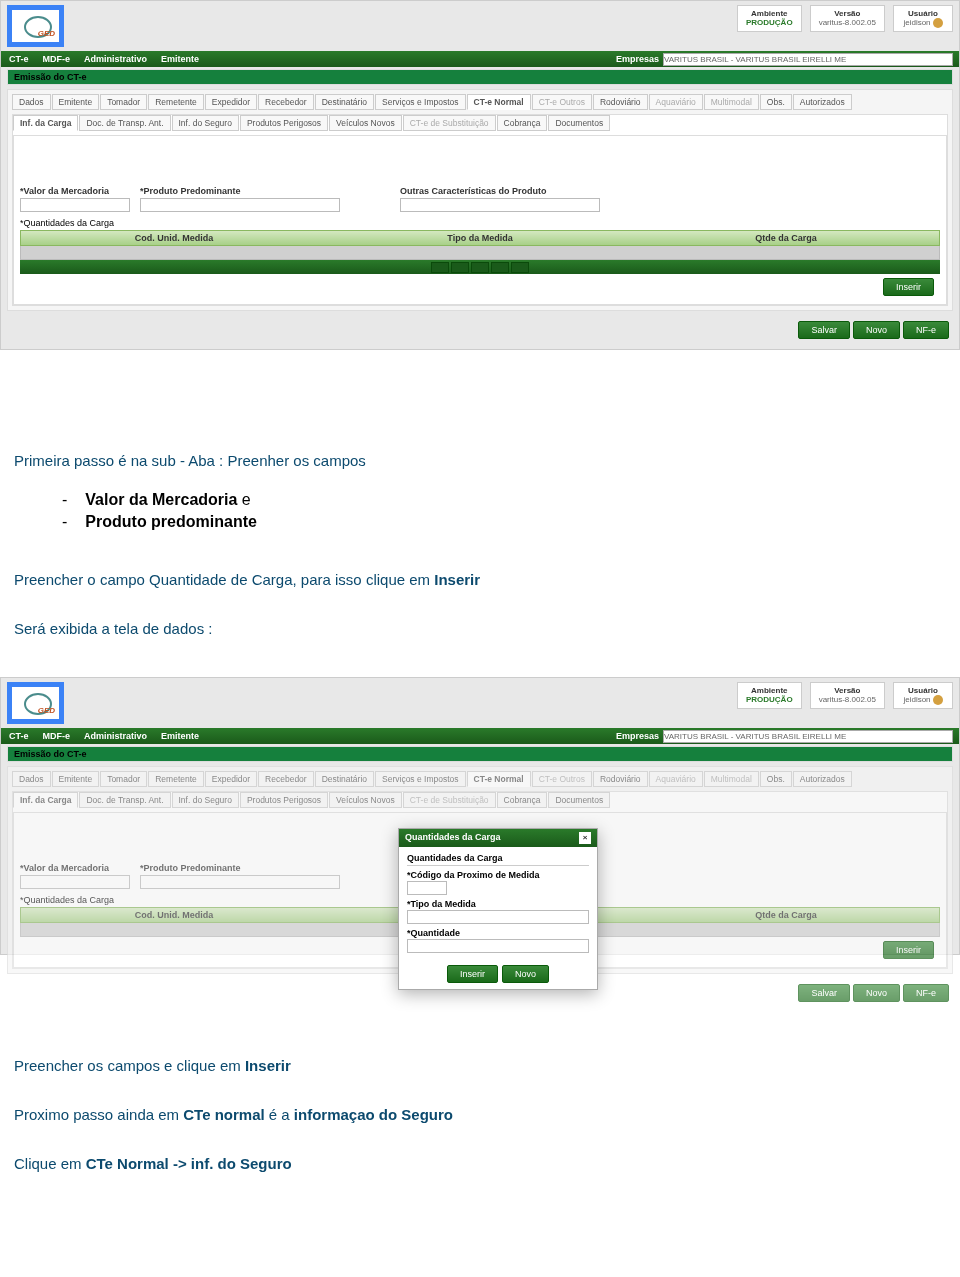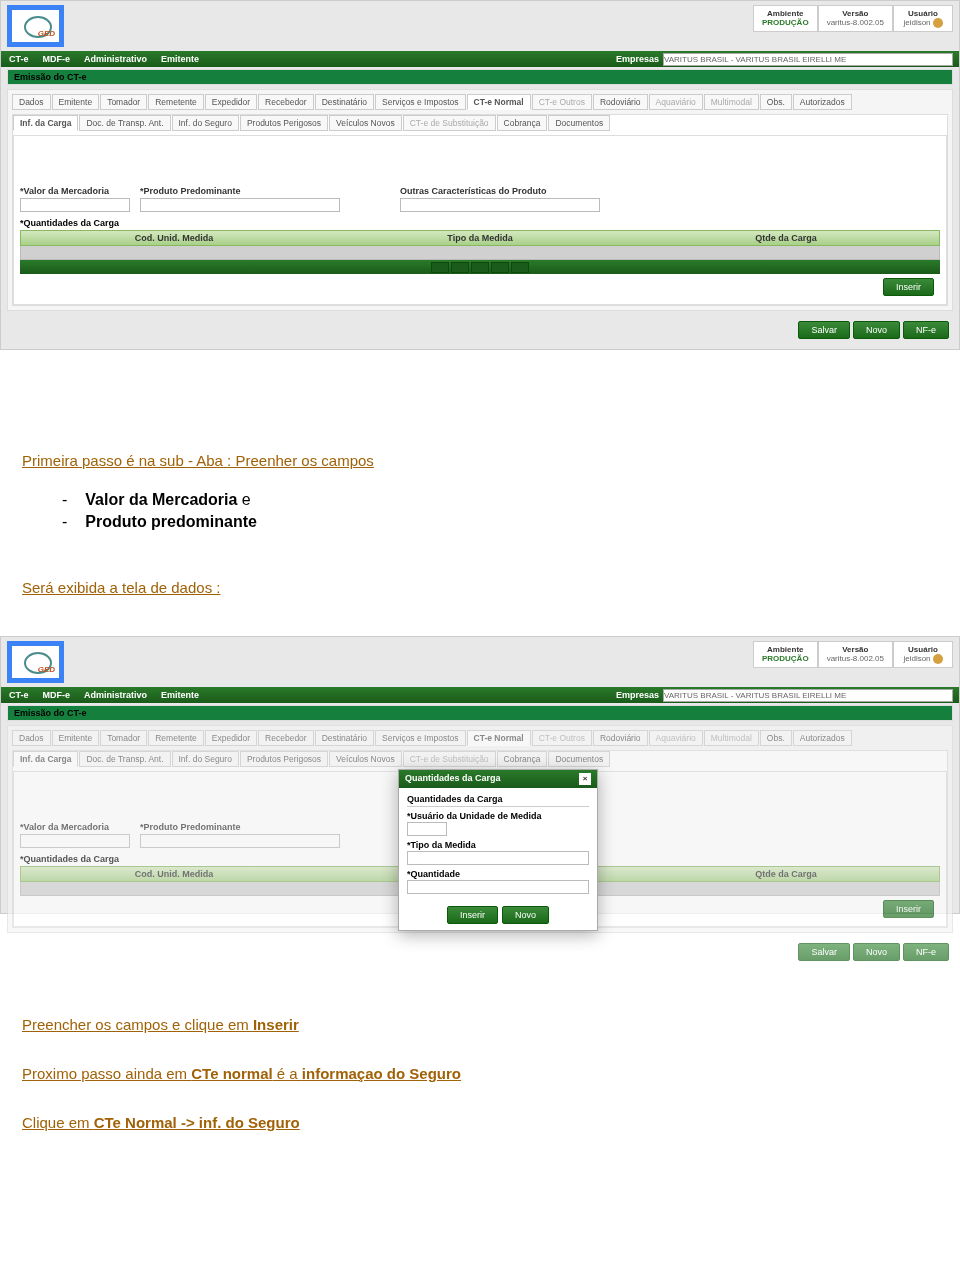--- a/index.html
+++ b/index.html
@@ -2,21 +2,21 @@
 <html><head>
 <meta charset="utf-8">
 <style>
 * { box-sizing: border-box; margin: 0; padding: 0; }
 body { font-family: Arial, sans-serif; background: #fff; width: 960px; }
 .screenshot { background: #e8e8e8; border: 1px solid #ccc; position: relative; }
 .header-row { display: flex; justify-content: space-between; align-items: flex-start; padding: 4px 6px; background: #e8e8e8; }
 .logo-box { width: 57px; height: 42px; background: #fff; border: 5px solid #3b82f6; display: flex; align-items: center; justify-content: center; font-size: 8px; color: #c05020; font-weight: bold; position: relative; }
 .logo-box::before { content: ''; position: absolute; width: 24px; height: 18px; border: 2px solid #4a8c8c; border-radius: 50%; top: 6px; left: 12px; }
 .logo-text { position: absolute; bottom: 4px; right: 4px; font-size: 8px; color: #c05020; font-style: italic; font-weight: bold; }
-.info-boxes { display: flex; gap: 0; border-radius: 12px; }
+.info-boxes { display: flex; gap: 8px; border-radius: 12px; }
 .info-box { background: #fff; border: 1px solid #ccc; padding: 3px 8px; text-align: center; min-width: 60px; }
 .info-label { font-size: 8px; font-weight: bold; color: #333; }
 .info-val { font-size: 8px; color: #666; }
 .info-val.green { color: #2a7a2a; font-weight: bold; }
 .user-icon { display: inline-block; width: 10px; height: 10px; background: #d4a040; border-radius: 50%; vertical-align: middle; margin-left: 2px; }
 .nav-bar { background: linear-gradient(#2a7a2a, #1a5a1a); color: #fff; display: flex; align-items: center; font-size: 10px; padding: 3px 8px; position: relative; }
 .nav-item { color: #fff; margin-right: 14px; font-weight: bold; font-size: 9px; }
 .empresas { position: absolute; right: 6px; display: flex; align-items: center; gap: 4px; }
 .empresas-label { color: #fff; font-weight: bold; font-size: 9px; }
 .empresas-sel { background: #fff; font-size: 8px; padding: 1px 0; border: 1px solid #aaa; width: 290px; color: #666; }
@@ -24,34 +24,34 @@
 .panel { background: #f5f5f5; border: 1px solid #ddd; margin: 4px 6px; padding: 4px; }
 .tab-row { font-size: 8.5px; margin-bottom: 4px; display: flex; flex-wrap: wrap; }
 .tab { padding: 2px 6px; border: 1px solid #ccc; background: #f8f8f8; color: #555; margin-right: 1px; }
 .tab.active { background: #fff; font-weight: bold; border-bottom-color: #fff; }
 .tab.dim { color: #aaa; }
 .inner-panel { background: #fff; border: 1px solid #ddd; font-size: 9px; }
 .field-row { display: flex; gap: 10px; margin-bottom: 6px; }
 .field-grp { display: flex; flex-direction: column; margin-top: 44px; }
 .field-lbl { font-size: 9px; font-weight: bold; color: #333; margin-bottom: 2px; }
 .field-inp { border: 1px solid #bbb; background: #fff; height: 14px; }
-.sub-hdr { font-size: 9px; font-weight: bold; margin: 4px 0 2px; }
+.sub-hdr { font-size: 9px; font-weight: normal; margin: 4px 0 2px; }
 .grid-head { background: linear-gradient(#d4e8c0, #a8d088); display: flex; font-size: 9px; font-weight: bold; color: #333; border: 1px solid #8ab860; }
 .grid-head > div { padding: 2px; text-align: center; }
 .grid-body { background: #d0d0d0; height: 14px; border: 1px solid #bbb; border-top: none; }
 .pager-row { background: linear-gradient(#2a7a2a, #1a5a1a); height: 14px; display: flex; justify-content: center; align-items: center; gap: 2px; }
 .pager-btn { background: #1a5a1a; border: 1px solid #0a4a0a; color: #fff; font-size: 7px; width: 18px; height: 11px; }
 .btn-row-r { display: flex; justify-content: flex-end; padding: 4px 6px 2px; gap: 3px; }
 .btn-g { background: linear-gradient(#3a8a3a, #1a6a1a); color: #fff; font-size: 9px; padding: 3px 12px; border: 1px solid #0a5a0a; border-radius: 2px; }
 .doc-text { padding: 10px 14px 4px; }
-.para { font-family: Arial, sans-serif; font-size: 15px; color: #a16207; margin: 10px 8px; line-height: 1.4; text-decoration: underline; }
+.para { font-family: Arial, sans-serif; font-size: 15px; color: #0c4a6e; margin: 10px 0; line-height: 1.4; }
 .bullet-row { display: flex; margin-left: 48px; margin-bottom: 4px; }
 .bullet-dash { margin-right: 18px; }
 .bold { font-weight: bold; }
-.modal-ov { position: absolute; left: 397px; top: 132px; width: 200px; background: #fff; border: 1px solid #aaa; box-shadow: 0 4px 16px rgba(0,0,0,0.3); }
+.modal-ov { position: absolute; left: 397px; top: 150px; width: 200px; background: #fff; border: 1px solid #aaa; box-shadow: 0 4px 16px rgba(0,0,0,0.3); }
 .modal-title { background: linear-gradient(#2a7a2a, #1a5a1a); color: #fff; font-size: 9px; font-weight: bold; padding: 3px 6px; display: flex; justify-content: space-between; }
 .modal-close { background: #fff; color: #333; width: 12px; height: 12px; text-align: center; font-size: 8px; line-height: 12px; }
 .modal-body { padding: 6px 8px; font-size: 9px; }
 .mf-lbl { font-weight: bold; font-size: 9px; display: block; margin-top: 4px; }
 .mf-inp { border: 1px solid #bbb; height: 14px; width: 100%; margin-top: 1px; }
 .mf-sel { border: 1px solid #bbb; height: 14px; width: 40px; margin-top: 1px; }
 .modal-btns { display: flex; justify-content: center; gap: 4px; padding: 6px; }
 .shot2 { position: relative; height: 278px; }
 </style>
 </head>
@@ -167,20 +167,21 @@
   <div style="height:10px;"></div>
   <div class="bullet-row">
     <span class="bullet-dash">-</span>
     <span><span class="bold">Valor da Mercadoria</span><span> e</span></span>
   </div>
   <div class="bullet-row">
     <span class="bullet-dash">-</span>
     <span class="bold">Produto predominante</span>
   </div>
   <div style="height:24px;"></div>
+  <p class="para"><span>Preencher o campo Quantidade de Carga, para isso clique em </span><span class="bold">Inserir</span></p>
   <div style="height:8px;"></div>
   <p class="para">Será exibida a tela de dados :</p>
   <div style="height:24px;"></div>
 </div>
 
 <div class="screenshot shot2">
   <div class="header-row">
     <div class="logo-box">
         <span class="logo-text">GED</span>
       </div>
@@ -274,21 +275,21 @@
     <div class="btn-g">NF-e</div>
   </div>
 
   <div class="modal-ov">
     <div class="modal-title">
       <span>Quantidades da Carga</span>
       <span class="modal-close">×</span>
     </div>
     <div class="modal-body">
       <div style="border-bottom:1px solid #ccc; font-weight:bold; padding-bottom:2px;">Quantidades da Carga</div>
-      <span class="mf-lbl">*Usuário da Unidade de Medida</span>
+      <span class="mf-lbl">*Código da Proximo de Medida</span>
       <div class="mf-sel"></div>
       <span class="mf-lbl">*Tipo da Medida</span>
       <div class="mf-inp"></div>
       <span class="mf-lbl">*Quantidade</span>
       <div class="mf-inp"></div>
     </div>
     <div class="modal-btns">
       <div class="btn-g">Inserir</div>
       <div class="btn-g">Novo</div>
     </div>

